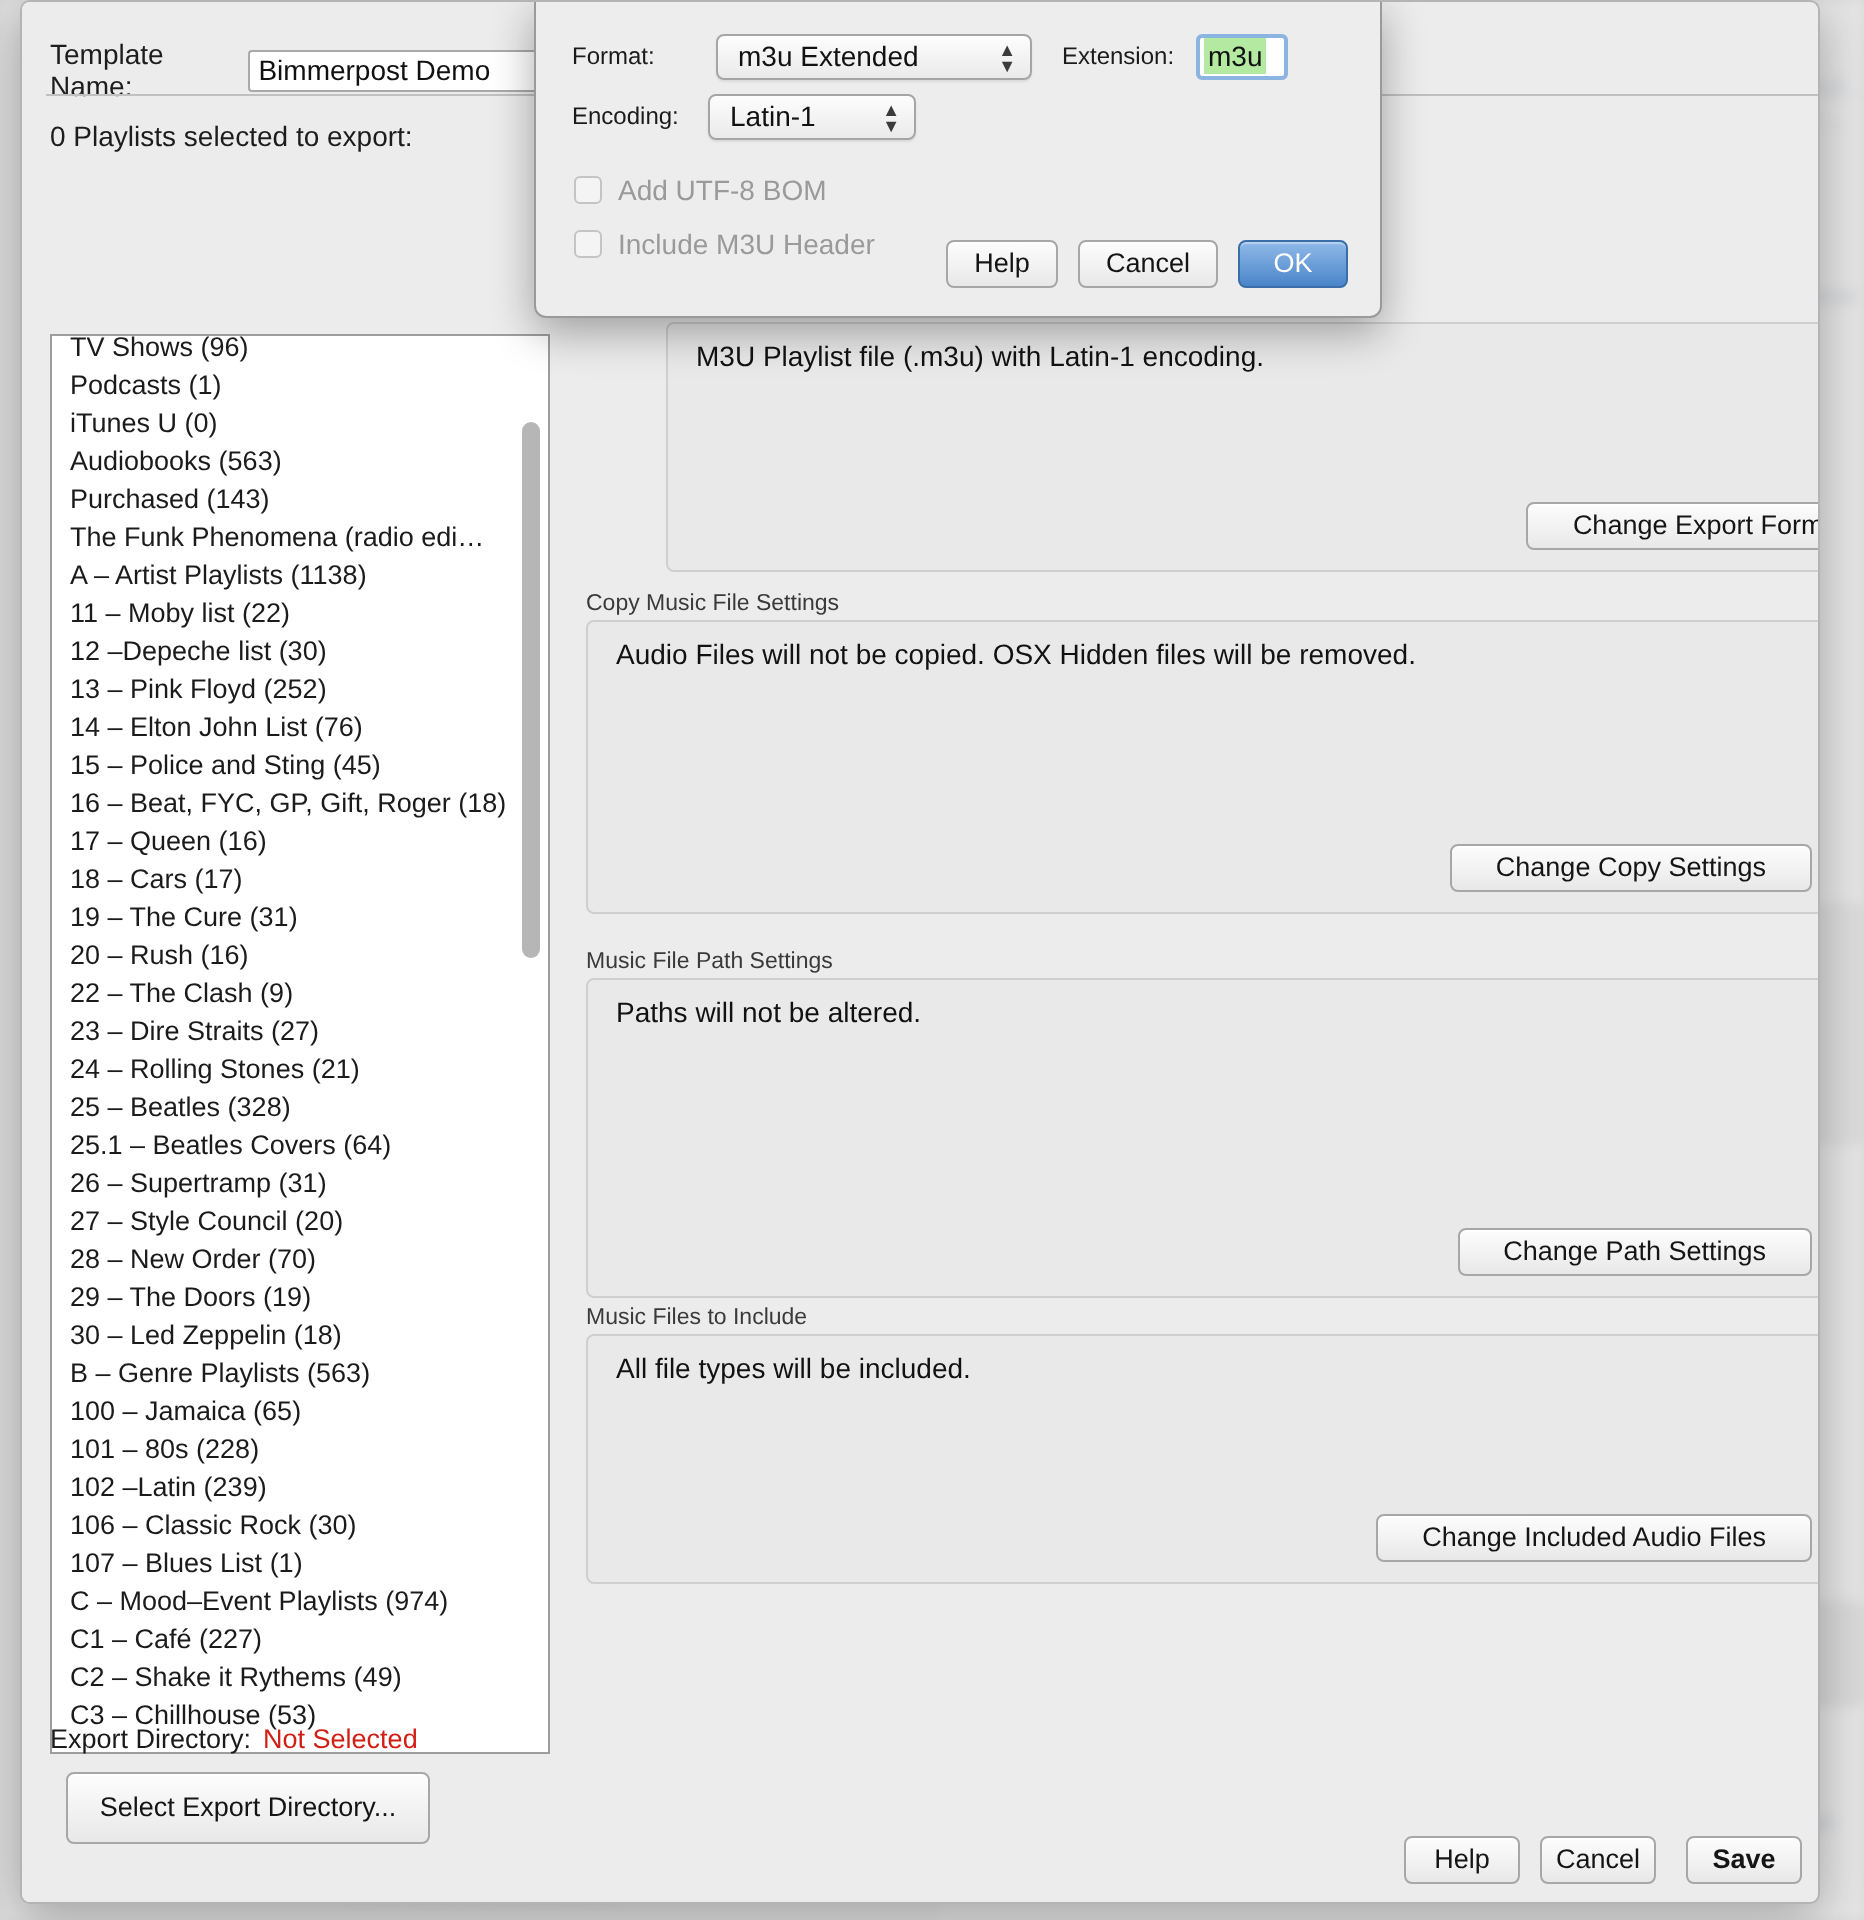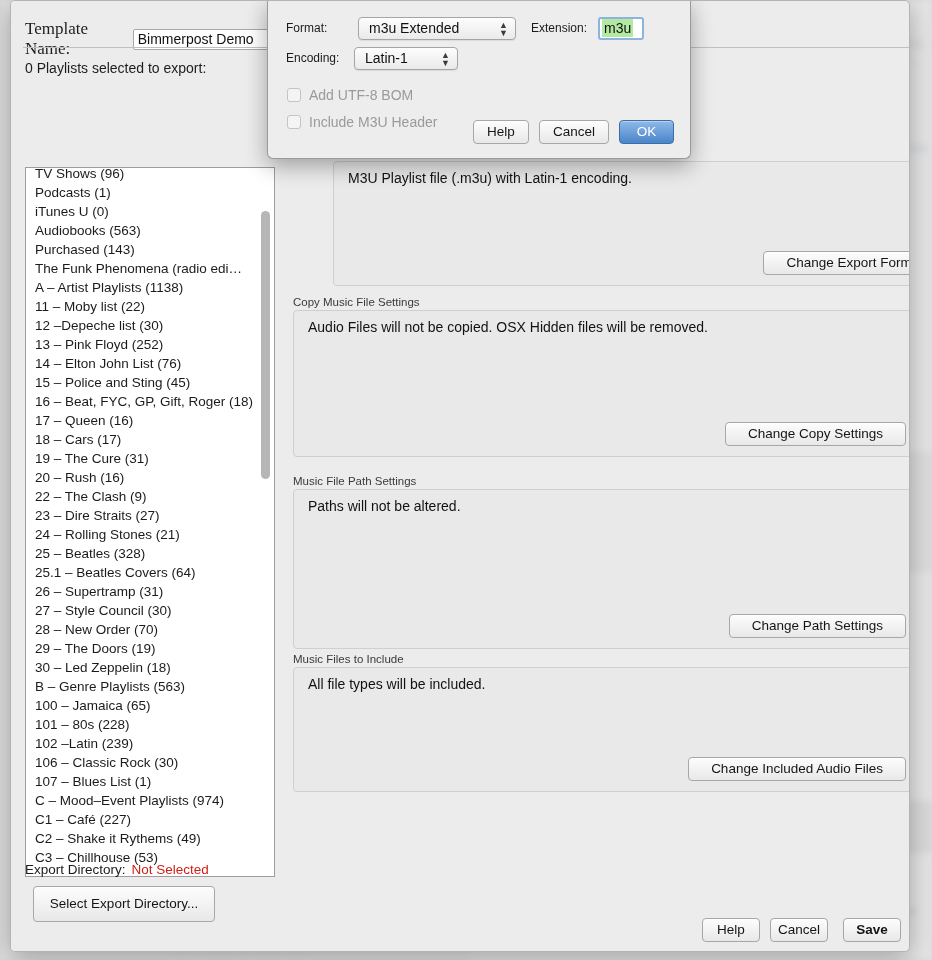--- a/index.html
+++ b/index.html
@@ -41,21 +41,21 @@
     border: 1px solid #b4b4b4;
     border-radius: 5px;
     box-shadow: 0 6px 26px rgba(0,0,0,.30);
     overflow: hidden;
   }
 
   
   .left-col { position:absolute; left:0; top:0; width:264px; height:952px;
               background:#ececec; }
   .tpl-row { position:absolute; left:14px; top:18px; display:flex; align-items:center; }
-  .tpl-label { font-size:17px; color:#1d1d1d;font-family:Liberation Serif, serif; }
+  .tpl-label { font-size:14px; color:#1d1d1d; }
   .tpl-input {
     margin-left:9px; width:300px; height:21px;
     border:1px solid #a9a9a9; background:#fff; border-radius:2px;
     font-size:14px; color:#111; padding:0 4px; line-height:19px;
     font-family:"Liberation Sans", sans-serif;
   }
   .hr-sep { position:absolute; left:12px; top:46px; width:890px; height:1px; background:#c0c0c0;}
   .sel-count { position:absolute; left:14px; top:59px; font-size:14px; color:#1d1d1d;}
 
   .list-box {
@@ -226,21 +226,21 @@
           <div class="pl-item">17 – Queen (16)</div>
           <div class="pl-item">18 – Cars (17)</div>
           <div class="pl-item">19 – The Cure (31)</div>
           <div class="pl-item">20 – Rush (16)</div>
           <div class="pl-item">22 – The Clash (9)</div>
           <div class="pl-item">23 – Dire Straits (27)</div>
           <div class="pl-item">24 – Rolling Stones (21)</div>
           <div class="pl-item">25 – Beatles (328)</div>
           <div class="pl-item">25.1 – Beatles Covers (64)</div>
           <div class="pl-item">26 – Supertramp (31)</div>
-          <div class="pl-item">27 – Style Council (30)</div>
+          <div class="pl-item">27 – Style Council (20)</div>
           <div class="pl-item">28 – New Order (70)</div>
           <div class="pl-item">29 – The Doors (19)</div>
           <div class="pl-item">30 – Led Zeppelin (18)</div>
           <div class="pl-item">B – Genre Playlists (563)</div>
           <div class="pl-item">100 – Jamaica (65)</div>
           <div class="pl-item">101 – 80s (228)</div>
           <div class="pl-item">102 –Latin (239)</div>
           <div class="pl-item">106 – Classic Rock (30)</div>
           <div class="pl-item">107 – Blues List (1)</div>
           <div class="pl-item">C – Mood–Event Playlists (974)</div>

